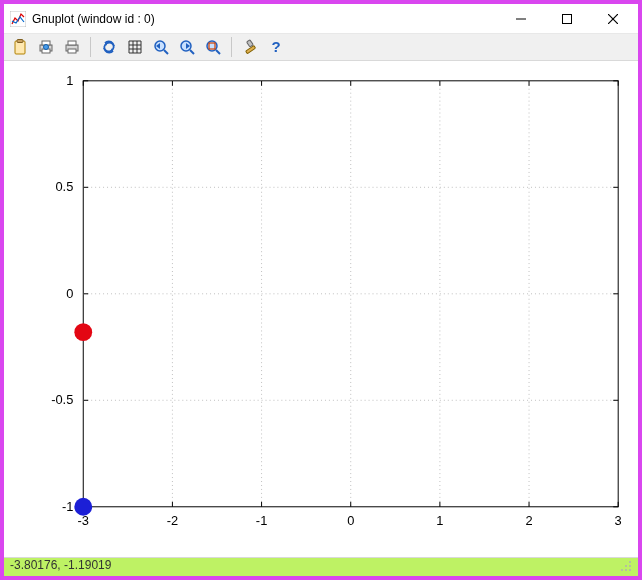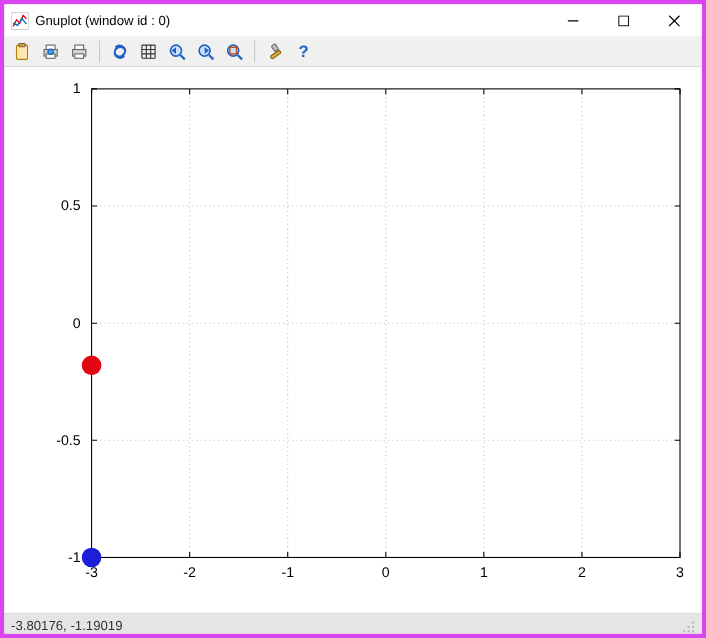--- a/index.html
+++ b/index.html
@@ -7,21 +7,21 @@
   .window { width: 642px; height: 580px; border: 4px solid #d946ef; display: flex; flex-direction: column; background: #fff; }
   .titlebar { height: 30px; display: flex; align-items: center; padding: 0 2px 0 6px; background: #fff; border-bottom: 1px solid #e8e8e8; }
   .titlebar .app-icon { width: 16px; height: 16px; margin-right: 6px; }
   .titlebar .title { flex: 0 0 auto; font-size: 12px; color: #000; }
   .titlebar .spacer { flex: 1; }
   .titlebar .sysbtn { width: 46px; height: 30px; display: flex; align-items: center; justify-content: center; cursor: pointer; }
   .toolbar { height: 28px; background: #f0f0f0; border-bottom: 1px solid #d9d9d9; display: flex; align-items: center; padding: 0 4px; gap: 2px; }
   .toolbar .tb-sep { width: 1px; height: 20px; background: #c8c8c8; margin: 0 4px; }
   .toolbar .tb-btn { width: 24px; height: 24px; display: flex; align-items: center; justify-content: center; cursor: pointer; border-radius: 2px; }
   .plot-area { flex: 1; position: relative; background: #fff; }
-  .statusbar { height: 20px; border-top: 1px solid #d9d9d9; background: #e5e5e5; display: flex; align-items: flex-end; padding: 0 6px; font-size: 12px; color: #333; }
+  .statusbar { height: 20px; border-top: 1px solid #d9d9d9; background: #bef264; display: flex; align-items: flex-start; padding: 0 6px; font-size: 12px; color: #333; }
   .statusbar .grip { margin-left: auto; width: 14px; height: 14px; }
   svg.plot { width: 100%; height: 100%; display: block; }
   .tick-label { font-size: 13px; fill: #000; font-family: Arial, sans-serif; }
   .axis-line { stroke: #000; stroke-width: 1; fill: none; }
   .grid-line { stroke: #bfbfbf; stroke-width: 1; stroke-dasharray: 1 3; fill: none; }
 </style>
 </head>
 <body>
 
 <div class="window">

